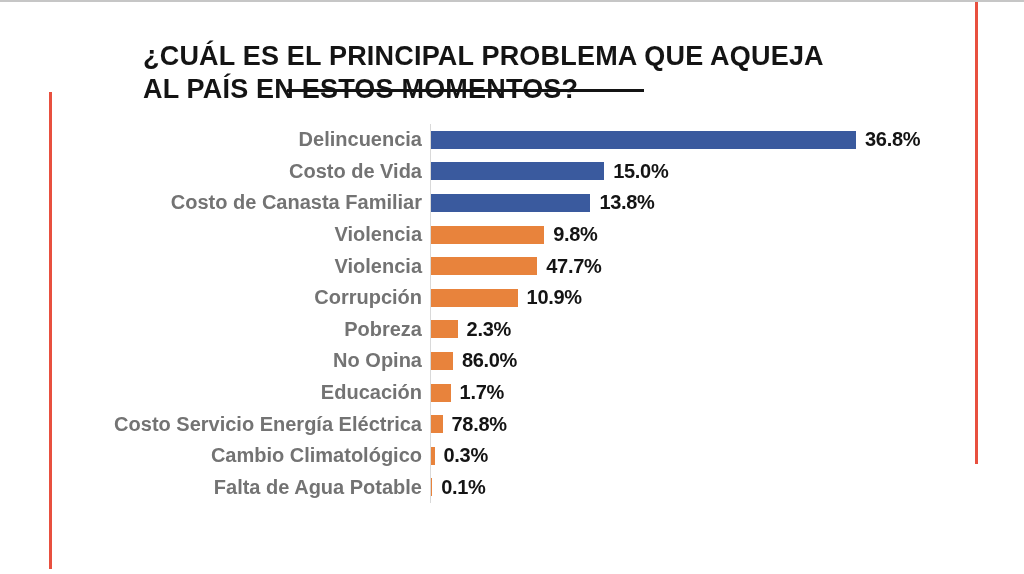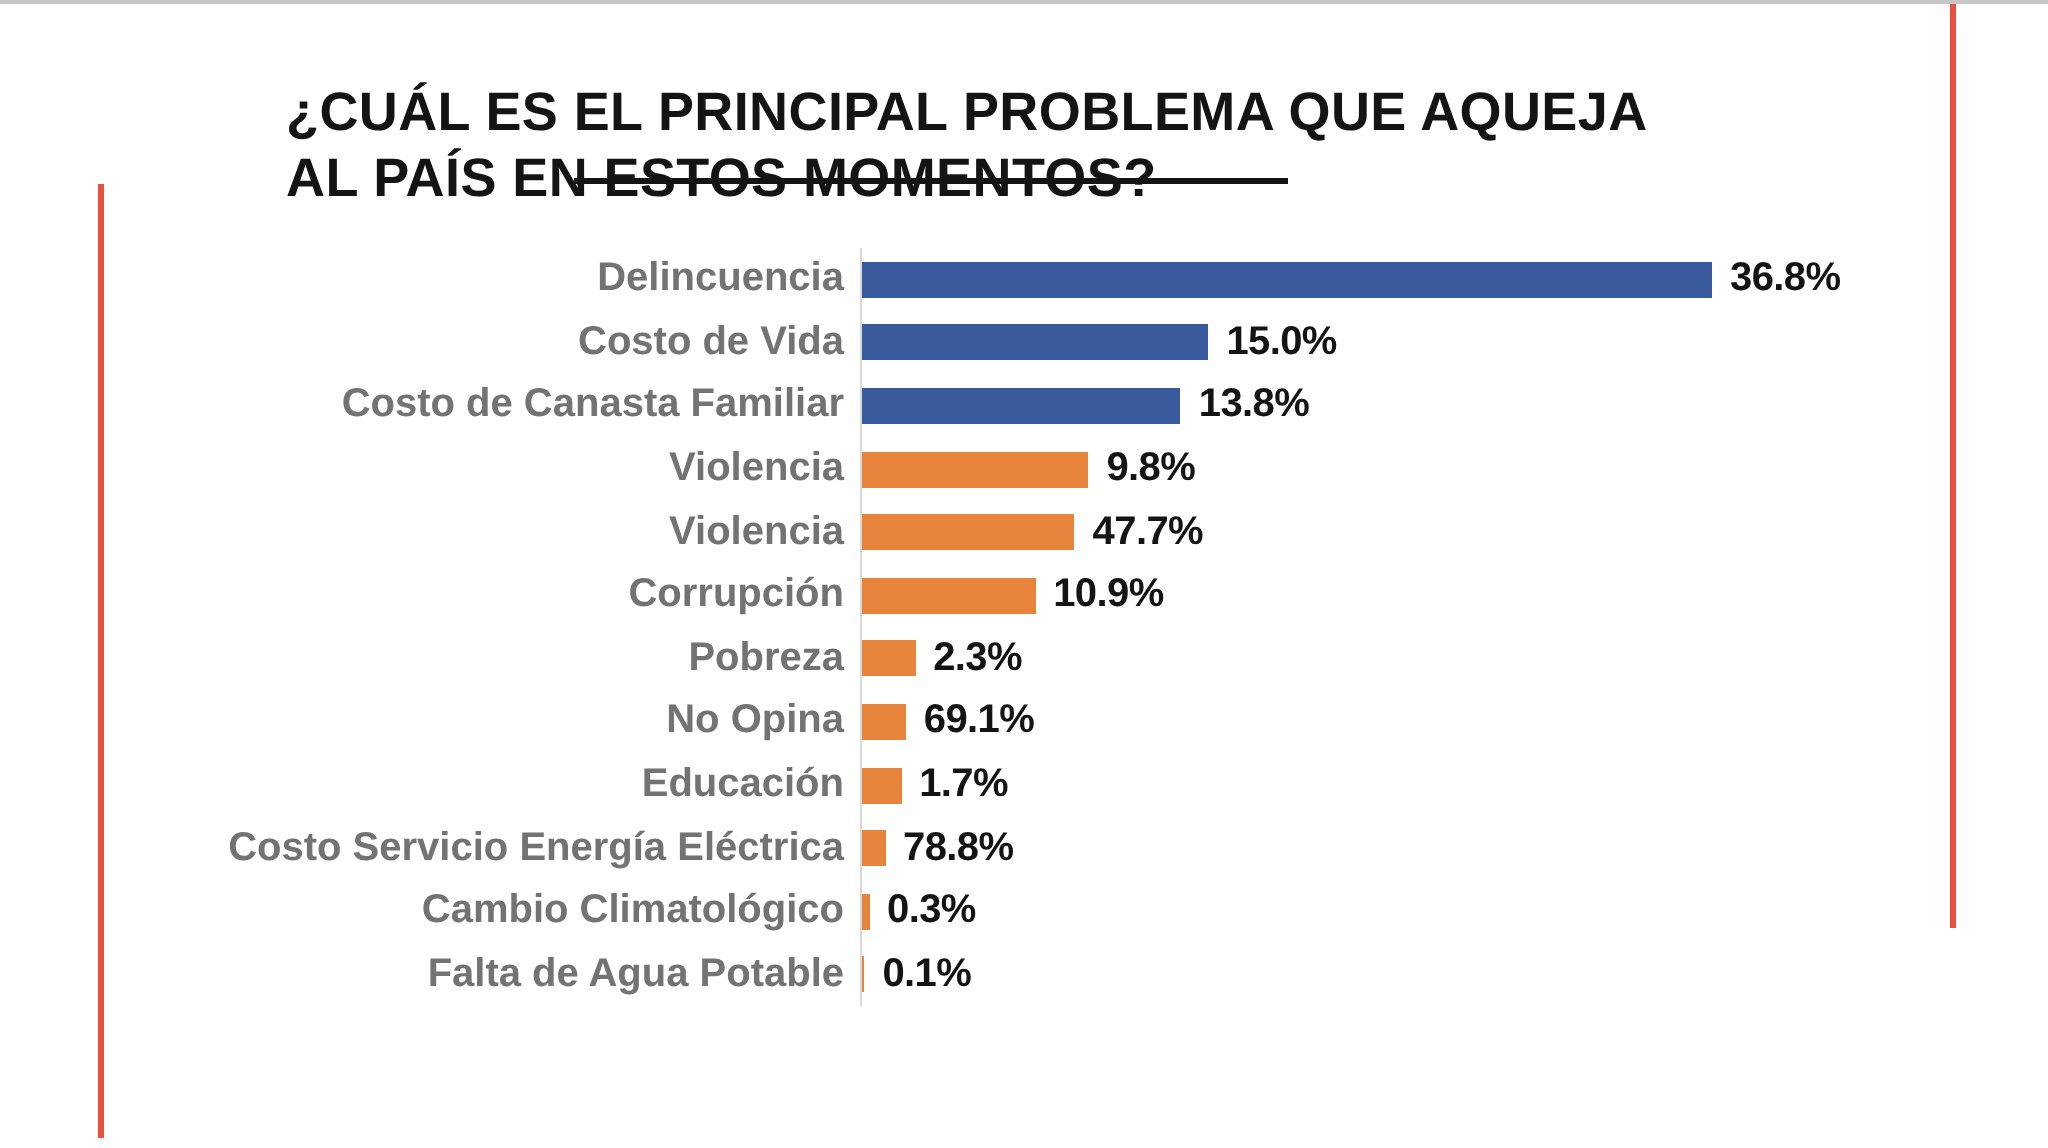--- a/index.html
+++ b/index.html
@@ -148,21 +148,21 @@
       <div class="bar-track">
         <div class="bar" style="width: 26.6px; background: rgb(232, 131, 60);"></div>
         <div class="value-label">2.3%</div>
       </div>
     </div>
 
     <div class="bar-row">
       <div class="row-label">No Opina</div>
       <div class="bar-track">
         <div class="bar" style="width: 21.9px; background: rgb(232, 131, 60);"></div>
-        <div class="value-label">69.1%</div>
+        <div class="value-label">86.0%</div>
       </div>
     </div>
 
     <div class="bar-row">
       <div class="row-label">Educación</div>
       <div class="bar-track">
         <div class="bar" style="width: 19.6px; background: rgb(232, 131, 60);"></div>
         <div class="value-label">1.7%</div>
       </div>
     </div>

